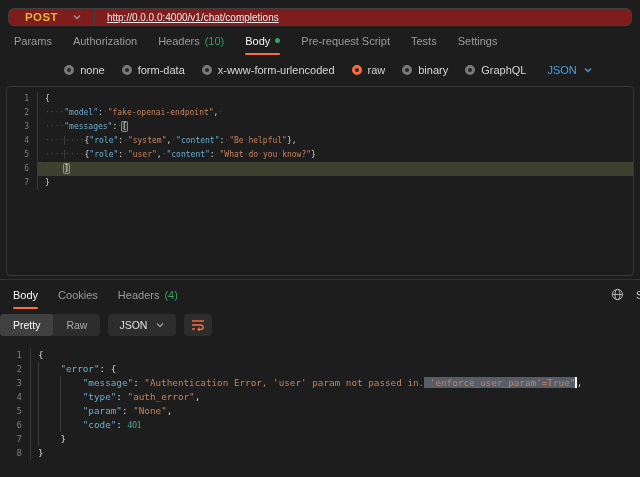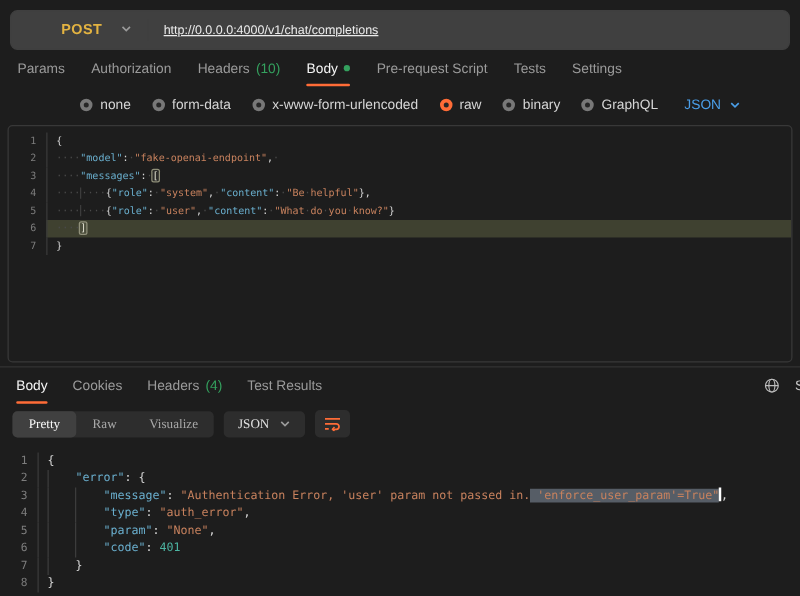--- a/index.html
+++ b/index.html
@@ -6,23 +6,23 @@
   html,body { width:640px; height:477px; overflow:hidden; }
   body {
     background:#1d1d1d;
     font-family:"Liberation Sans", sans-serif;
     color:#d0d0d0;
     position:relative;
   }
 
   
   .url-bar {
-    margin:8px 8px 0 8px; height:32px;
-    background:#404040; border:1px solid #3f3f3f; border-radius:6px;
-    display:flex; align-items:center;padding-left:24px;
+    margin:8px 8px 0 8px; height:18px;
+    background:#7f1d1d; border:1px solid #3f3f3f; border-radius:6px;
+    display:flex; align-items:center;
   }
   .method { color:#e3b341; font-weight:bold; font-size:11.5px; letter-spacing:.4px; padding:0 14px 0 16px; cursor:pointer; }
   .method-chevron { margin-right:12px; }
   .chev { width:10px; height:10px; }
   .vdiv { width:1px; height:18px; background:#3f3f3f; margin-right:12px; }
   .url-text { color:#ececec; font-size:10px;text-decoration:underline; }
 
   
   .req-tabs { height:30px; display:flex; align-items:center; padding:0 14px; gap:21px; font-size:11px; color:#9b9b9b; }
   .tab { position:relative; height:30px; display:flex; align-items:center; gap:5px; cursor:pointer; white-space:nowrap; }
@@ -49,35 +49,35 @@
   .ln { width:30px; padding-right:8px; text-align:right; color:#7d7d7d; flex:none; }
   .cc { flex:1; border-left:1px solid #3a3a3a; padding-left:7px; white-space:pre; }
   .req-code { font-size:8px; }
   .req-code .ln { font-size:8px; }
   .resp-code { font-size:9.3px; }
   .resp-code .ln { font-size:9px; }
   .cc.hl { background:#3f4130; }
   .p { color:#d8d8d8; }
   .k { color:#6aafce; }
   .s { color:#c8825e; }
-  .n { color:#4db6a3; }
+  .n { color:#4db6a3;font-family:Liberation Serif, serif; }
   .w { color:#4a4a4a; }
   .gd { border-left:1px solid #3c3c3c; }
   .bm { color:#e4e4d4; box-shadow:0 0 0 1px #90907a; background:rgba(255,255,220,.07); border-radius:1px; }
   .sel { background:#565d66; }
   .caret { display:inline-block; width:1.5px; height:11px; background:#ffffff; vertical-align:-2px; }
   .g { display:inline-block; width:4ch; height:14px; border-left:1px solid #3c3c3c; vertical-align:top; }
 
   
   .resp-section { border-top:1px solid #333333; margin-top:3px; }
   .resp-tabs { position:relative; height:30px; display:flex; align-items:center; padding:0 13px; gap:20px; font-size:11px; color:#9b9b9b; }
   .globe-btn { position:absolute; right:16px; top:8px; cursor:pointer; }
   .status-clip { position:absolute; left:636px; top:9px; color:#c9c9c9; font-size:11px; }
 
-  .resp-toolbar { height:30px; display:flex; align-items:center; padding:0 10px; gap:8px;font-family:Liberation Serif, serif; }
+  .resp-toolbar { height:30px; display:flex; align-items:center; padding:0 0; gap:8px; }
   .seg { display:flex; background:#2d2d2d; border-radius:4px; padding:0; }
   .seg-item { padding:5px 13px; font-size:10.5px; color:#a8a8a8; border-radius:4px; cursor:pointer; }
   .seg-item.active { background:#404040; color:#fafafa; }
   .json-dd { display:flex; align-items:center; gap:8px; background:#2d2d2d; border-radius:4px; padding:5px 11px; font-size:10.5px; color:#e0e0e0; cursor:pointer; }
   .wrap-btn { background:#2d2d2d; border-radius:4px; width:28px; height:22px; display:flex; align-items:center; justify-content:center; cursor:pointer; }
 
   .resp-editor { padding-top:8px; }
 </style>
 </head>
 <body>
@@ -192,40 +192,36 @@
         <span>Body</span>
         <span class="underline"></span>
       </span>
     <span class="tab">
         <span>Cookies</span>
       </span>
     <span class="tab">
         <span>Headers</span>
         <span class="count">(4)</span>
       </span>
-    <span class="tab">
-        <span>Test Results</span>
-      </span>
     <span class="globe-btn">
       <svg width="13" height="13" viewBox="0 0 14 14">
           <g fill="none" stroke="#bdbdbd" stroke-width="1">
             <circle cx="7" cy="7" r="5.5"></circle>
             <ellipse cx="7" cy="7" rx="2.6" ry="5.5"></ellipse>
             <line x1="1.5" y1="7" x2="12.5" y2="7"></line>
           </g>
         </svg>
     </span>
     <span class="status-clip">St</span>
   </div>
 
   <div class="resp-toolbar">
     <span class="seg">
       <span class="seg-item active">Pretty</span>
       <span class="seg-item">Raw</span>
-      <span class="seg-item">Visualize</span>
     </span>
     <span class="json-dd">
       <span>JSON</span>
       <svg class="chev" viewBox="0 0 10 10">
           <polyline points="2,3.5 5,6.5 8,3.5" fill="none" stroke="#9a9a9a" stroke-width="1.3"></polyline>
         </svg>
     </span>
     <span class="wrap-btn">
       <svg width="14" height="12" viewBox="0 0 14 12">
         <g stroke="#ff6c37" stroke-width="1.4" fill="none">

